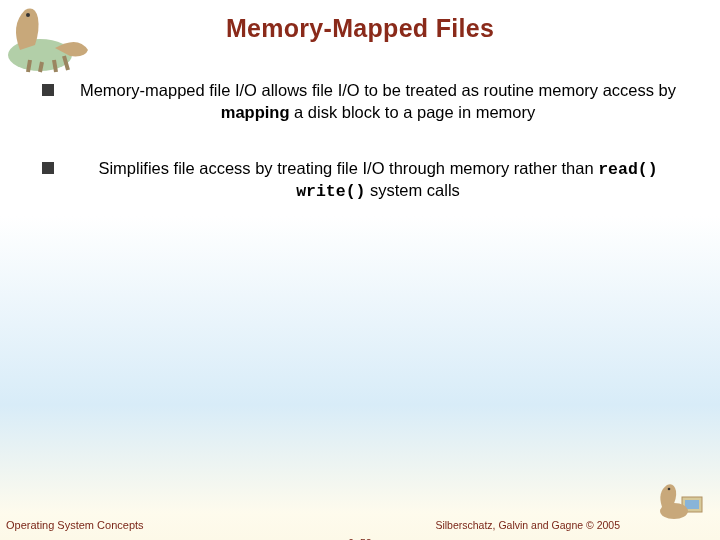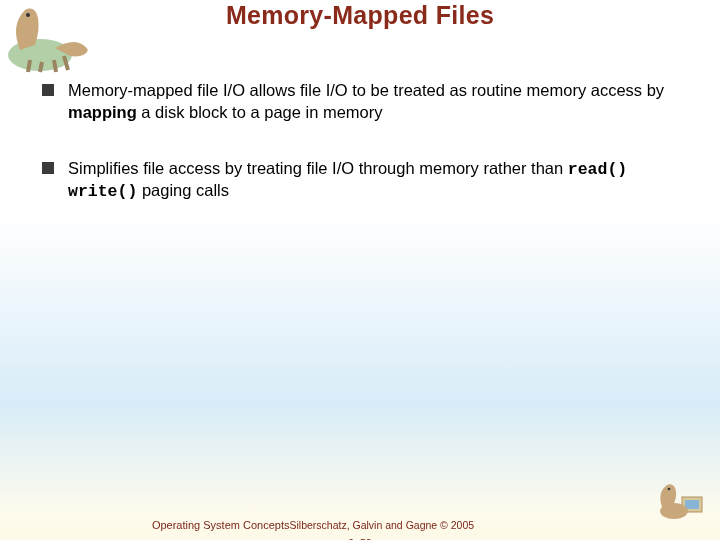--- a/index.html
+++ b/index.html
@@ -23,33 +23,34 @@
     bottom: 18px;
     right: 8px;
     width: 60px;
     height: 45px;
   }
   .title {
     text-align: center;
     font-size: 25px;
     font-weight: bold;
     color: #8a2a1a;
-    padding-top: 1px;
+    padding-top: 14px;
     letter-spacing: 0.3px;
   }
   .content {
     position: absolute;
     top: 80px;
     left: 42px;
     right: 32px;
   }
   .bullet-row {
     display: flex;
     align-items: flex-start;
     margin-bottom: 34px;
+    text-align: center;
   }
   .square {
     width: 12px;
     height: 12px;
     background: #3a3a3a;
     flex-shrink: 0;
     margin-top: 4px;
     margin-right: 14px;
   }
   .bullet-text {
@@ -59,21 +60,21 @@
   }
   .bold { font-weight: bold; }
   .mono { font-family: "Courier New", monospace; font-weight: bold; }
   .footer {
     position: absolute;
     bottom: 6px;
     left: 0;
     right: 0;
     height: 18px;
     display: flex;
-    justify-content: center;
+    justify-content: space-between;
     align-items: center;
     padding: 0 10px 0 6px;
   }
   .footer-left {
     font-size: 11px;
     color: #7a2618;
   }
   .footer-center {
     font-size: 10.5px;
     color: #7a2618;
@@ -102,21 +103,21 @@
 <h1 class="title">Memory-Mapped Files</h1>
 
 <div class="content">
 
 <div class="bullet-row">
       <div class="square"></div>
       <div class="bullet-text"><span>Memory-mapped</span><span> file I/O allows file I/O to be treated as routine memory access by </span><span class="bold">mapping</span><span> a disk block to a page in memory</span></div>
     </div>
     <div class="bullet-row">
       <div class="square"></div>
-      <div class="bullet-text"><span>Simplifies file access by treating file I/O through memory rather than </span><span class="mono">read() write()</span><span> paging calls</span></div>
+      <div class="bullet-text"><span>Simplifies file access by treating file I/O through memory rather than </span><span class="mono">read() write()</span><span> system calls</span></div>
     </div>
   </div>
 
 <svg class="dino-right" viewBox="0 0 60 45">
   <rect x="30" y="20" width="20" height="15" fill="#d7c99a" stroke="#b09060" stroke-width="1"></rect>
   <rect x="33" y="23" width="14" height="9" fill="#88b4d8"></rect>
   <path d="M 10 30 Q 5 15 15 8 Q 22 5 24 14 Q 25 22 20 30 Z" fill="#c8a87a"></path>
   <ellipse cx="22" cy="34" rx="14" ry="8" fill="#c8a87a"></ellipse>
   <circle cx="17" cy="12" r="1.3" fill="#333"></circle>
 </svg>

